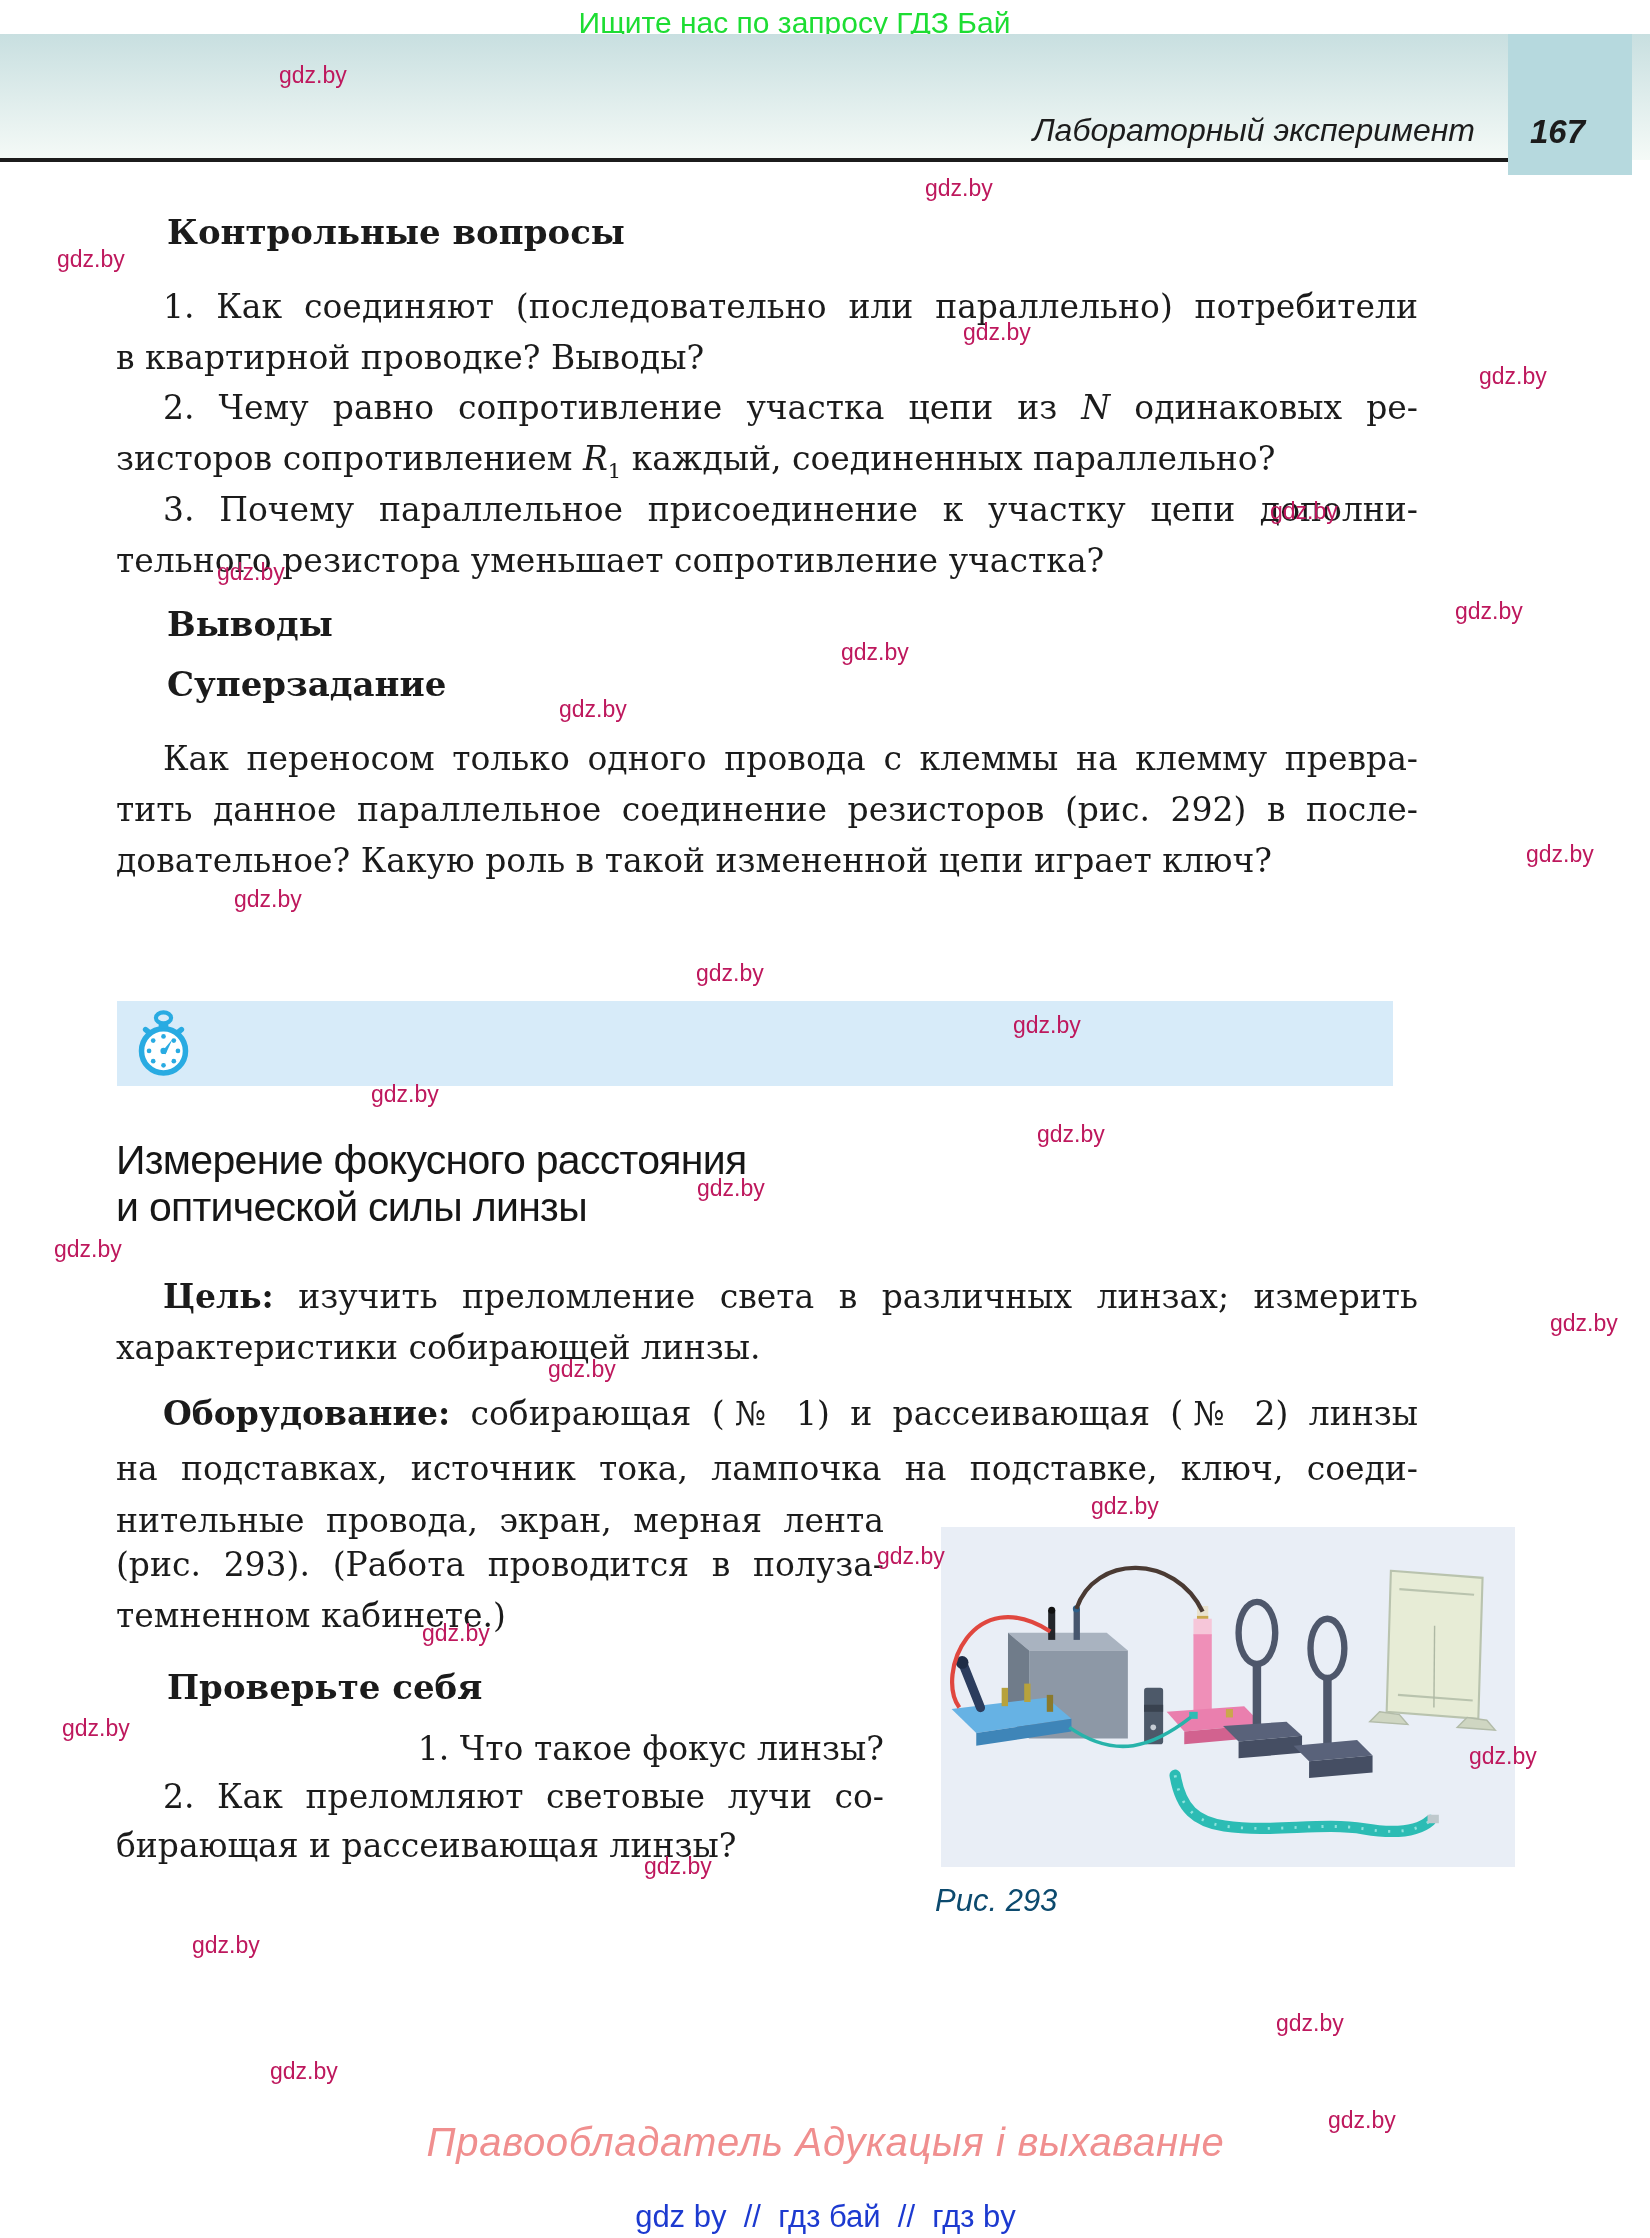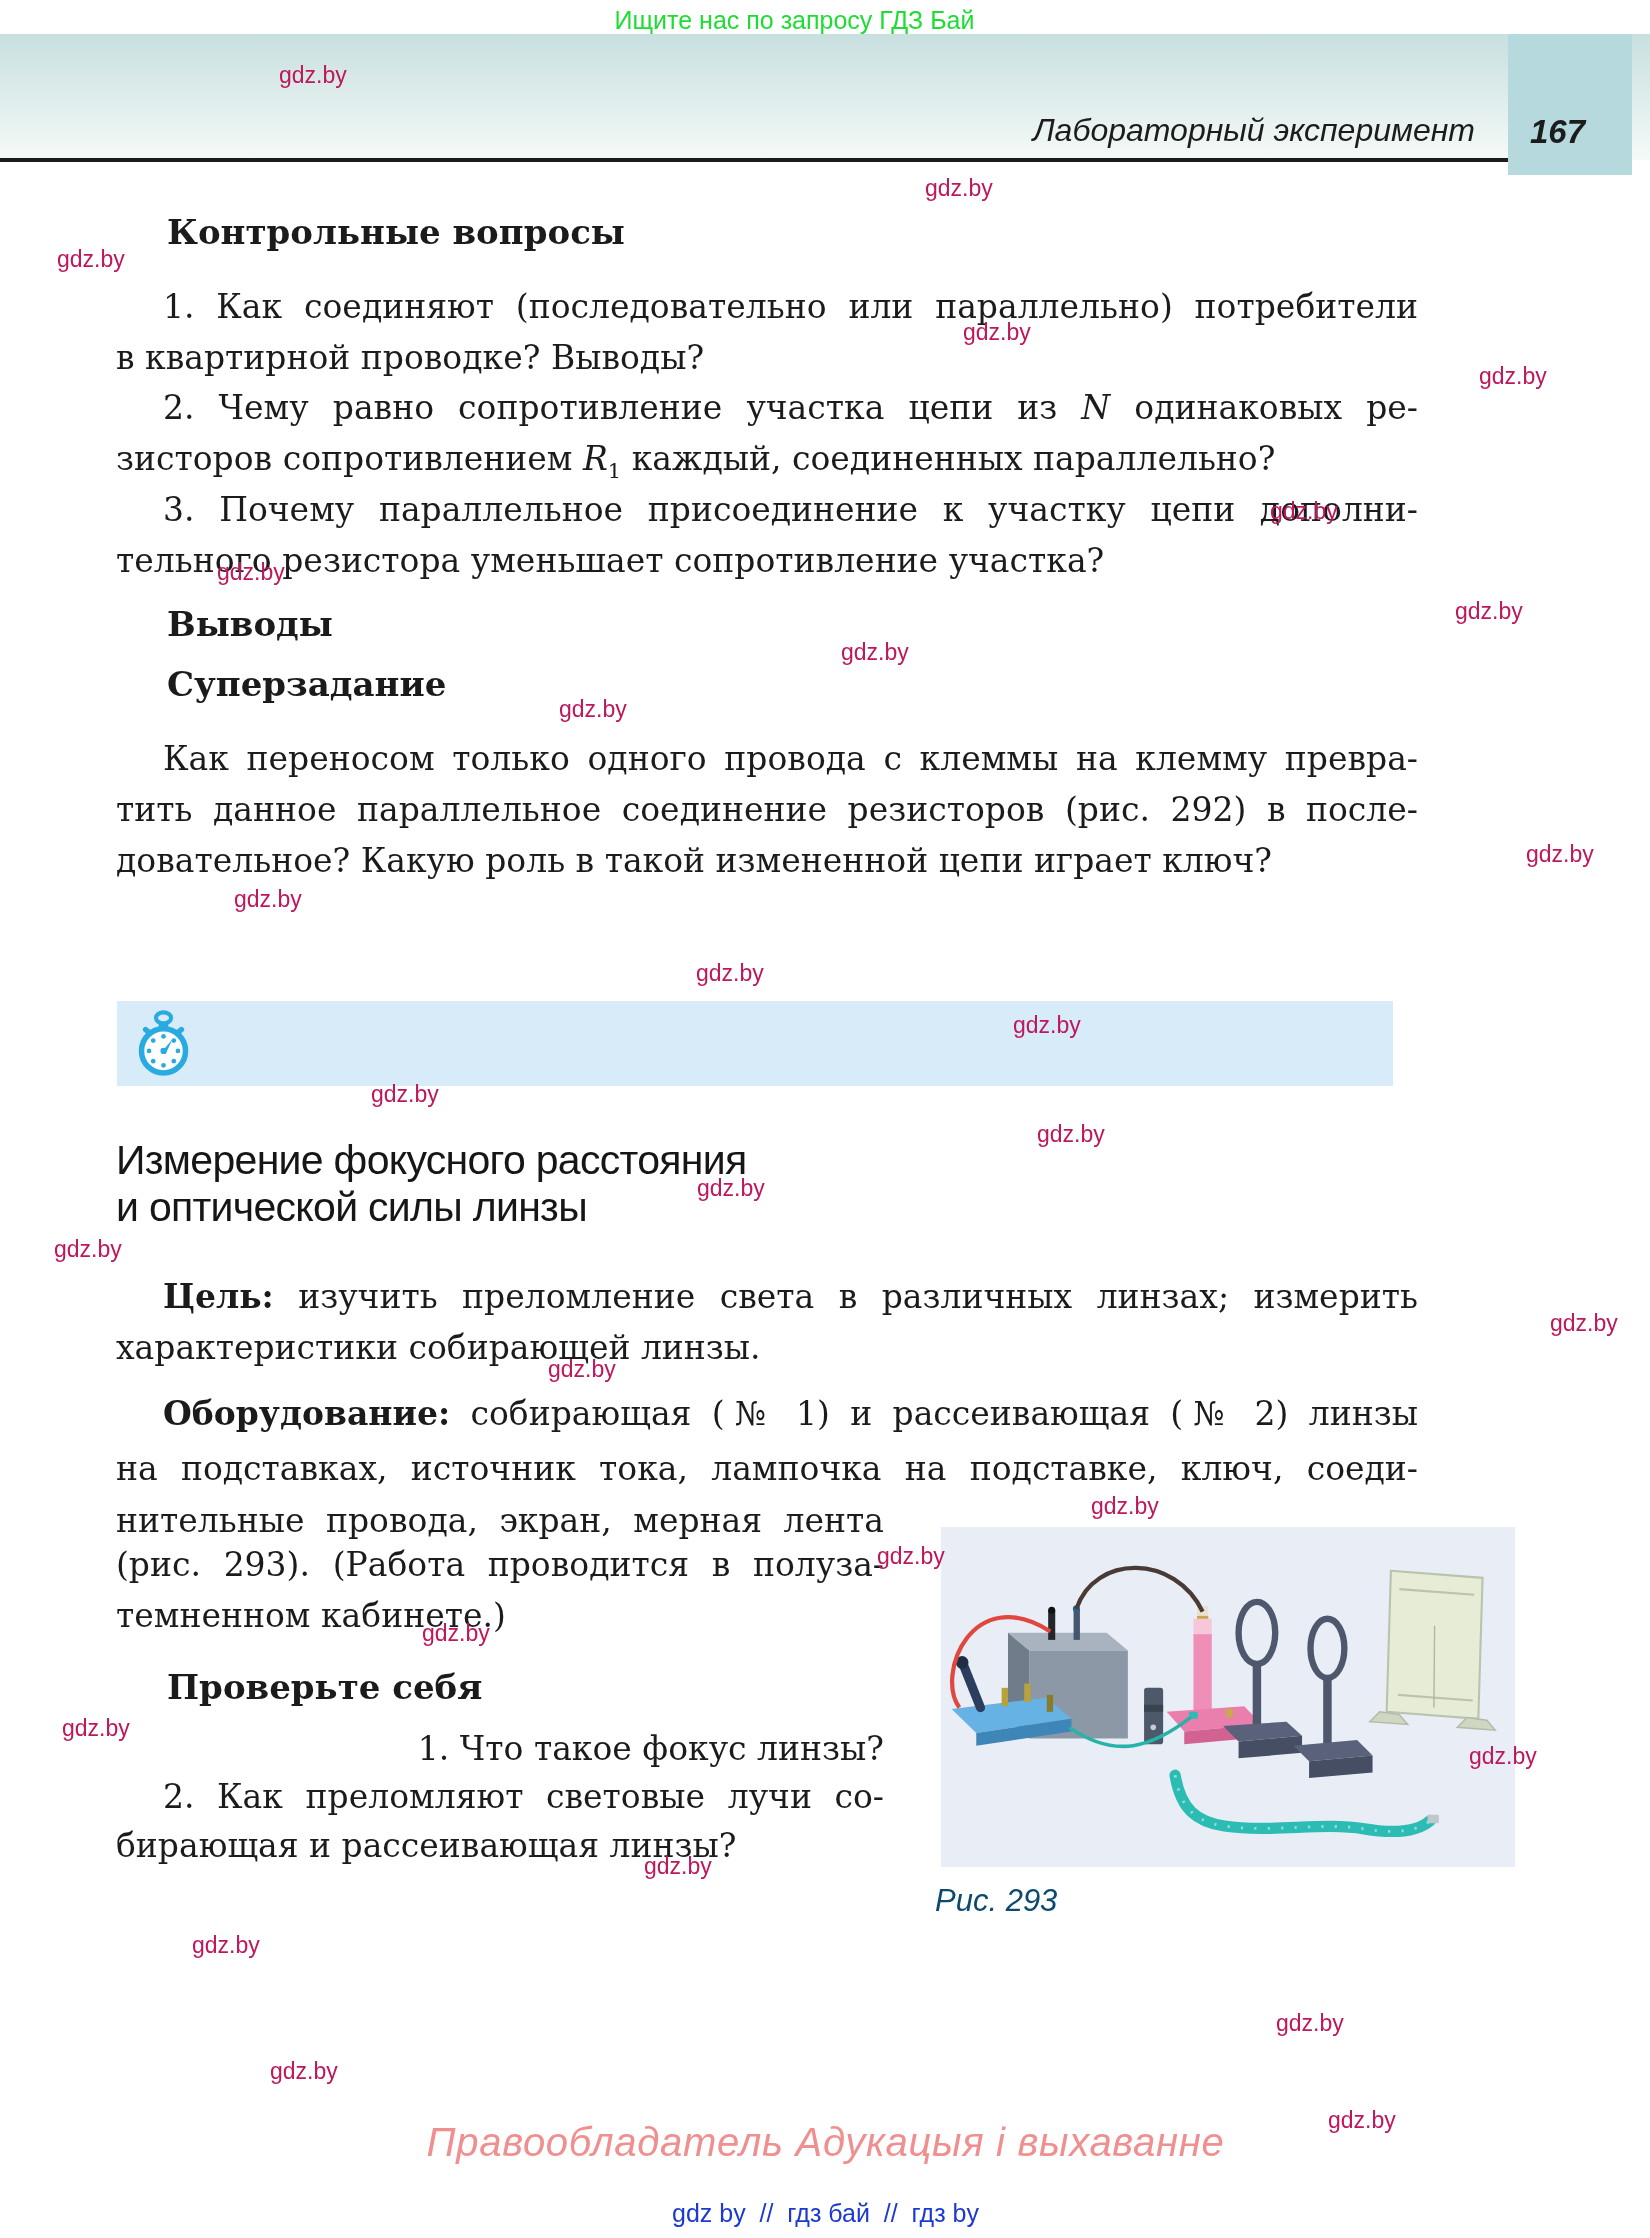--- a/index.html
+++ b/index.html
@@ -4,21 +4,21 @@
 <style>
   html,body{margin:0;padding:0;}
   body{
     width:1651px;height:2239px;position:relative;overflow:hidden;
     background:#ffffff;color:#1b1b1b;
     font-family:"DejaVu Serif","Liberation Serif",serif;
   }
   
   .green-top{
     position:absolute;top:5.6px;left:0;width:1589px;text-align:center;
-    font-family:"Liberation Sans",sans-serif;font-size:25px;color:#1ddd33;
+    font-family:"Liberation Sans",sans-serif;font-size:30px;color:#1ddd33;
   }
   
   .header-band{
     position:absolute;left:0;top:34px;width:1651px;height:126px;
     background:linear-gradient(to bottom,#c8dfe0,#f5faf7);
   }
   .page-box{
     position:absolute;left:1508px;top:34px;width:124px;height:141px;
     background:#b6d9de;
   }
@@ -72,21 +72,21 @@
     color:#0c4a6e;
   }
   
   .copyright{
     position:absolute;left:0;top:2120px;width:1651px;text-align:center;
     font-family:"Liberation Sans",sans-serif;font-style:italic;font-size:40px;
     color:#f08f8f;letter-spacing:0.7px;
   }
   .links{
     position:absolute;left:0;top:2199px;width:1651px;text-align:center;
-    font-family:"Liberation Sans",sans-serif;font-size:25px;color:#1c3ad0;
+    font-family:"Liberation Sans",sans-serif;font-size:31px;color:#1c3ad0;
     white-space:pre;
   }
   
   .wm{
     position:absolute;font-family:"Liberation Sans",sans-serif;font-size:23px;
     color:#be185d;white-space:nowrap;
   }
 </style>
 </head>
 <body>

